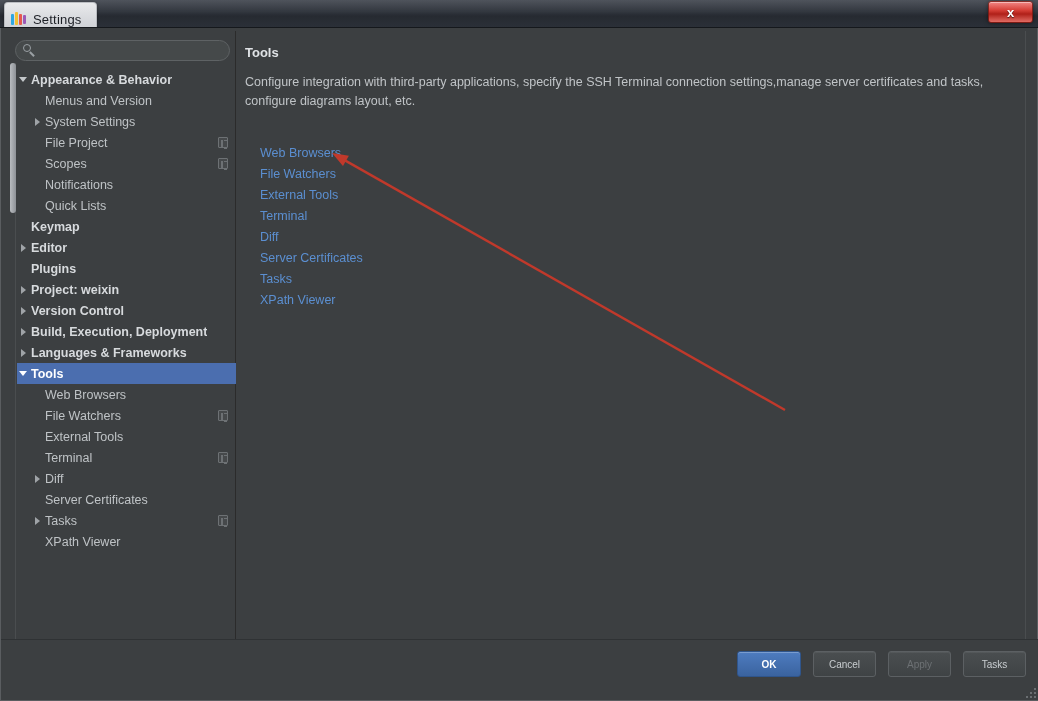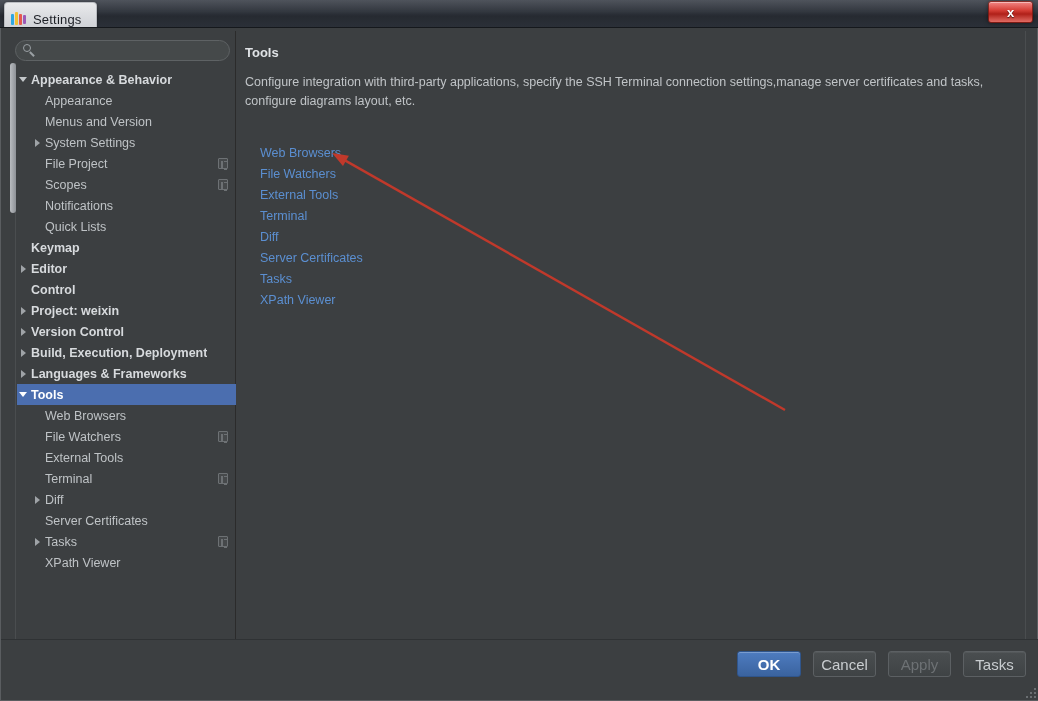--- a/index.html
+++ b/index.html
@@ -190,21 +190,21 @@
   
   #footer{
     position:absolute; left:0; bottom:0; width:1038px; height:61px;
     background:#3c3f41; border-top:1px solid #2f3234;
   }
   #buttons{
     position:absolute; right:13px; top:11px; display:flex; gap:12px;
   }
   .btn{
     width:63px; height:26px; border-radius:3px;
-    font-size:15px; font-family:"Liberation Sans", sans-serif;
+    font-size:10px; font-family:"Liberation Sans", sans-serif;
     display:flex; align-items:center; justify-content:center;
     border:1px solid #5c6063;
     background:linear-gradient(180deg,#4a4e50 0%,#3f4345 100%);
     color:#c9cdd0; cursor:pointer;
     box-shadow: inset 0 1px 0 rgba(255,255,255,.06);
   }
   .btn.primary{
     width:64px;
     background:linear-gradient(180deg,#4e7cc0 0%,#3a639f 100%);
     border:1px solid #2f558c;
@@ -258,25 +258,20 @@
 
         <div id="tree">
             <div class="tree-row bold">
               <span style="display: inline-block; width: 0px;"></span>
               <span class="twisty down"></span>
               <span class="lbl">Appearance &amp; Behavior</span>
             </div>
             <div class="tree-row">
               <span style="display: inline-block; width: 14px;"></span>
               <span class="twisty"></span>
-              <span class="lbl">Appearance</span>
-            </div>
-            <div class="tree-row">
-              <span style="display: inline-block; width: 14px;"></span>
-              <span class="twisty"></span>
               <span class="lbl">Menus and Version</span>
             </div>
             <div class="tree-row">
               <span style="display: inline-block; width: 14px;"></span>
               <span class="twisty right"></span>
               <span class="lbl">System Settings</span>
             </div>
             <div class="tree-row">
               <span style="display: inline-block; width: 14px;"></span>
               <span class="twisty"></span>
@@ -305,21 +300,21 @@
               <span class="lbl">Keymap</span>
             </div>
             <div class="tree-row bold">
               <span style="display: inline-block; width: 0px;"></span>
               <span class="twisty right"></span>
               <span class="lbl">Editor</span>
             </div>
             <div class="tree-row bold">
               <span style="display: inline-block; width: 0px;"></span>
               <span class="twisty"></span>
-              <span class="lbl">Control</span>
+              <span class="lbl">Plugins</span>
             </div>
             <div class="tree-row bold">
               <span style="display: inline-block; width: 0px;"></span>
               <span class="twisty right"></span>
               <span class="lbl">Project: weixin</span>
             </div>
             <div class="tree-row bold">
               <span style="display: inline-block; width: 0px;"></span>
               <span class="twisty right"></span>
               <span class="lbl">Version Control</span>

